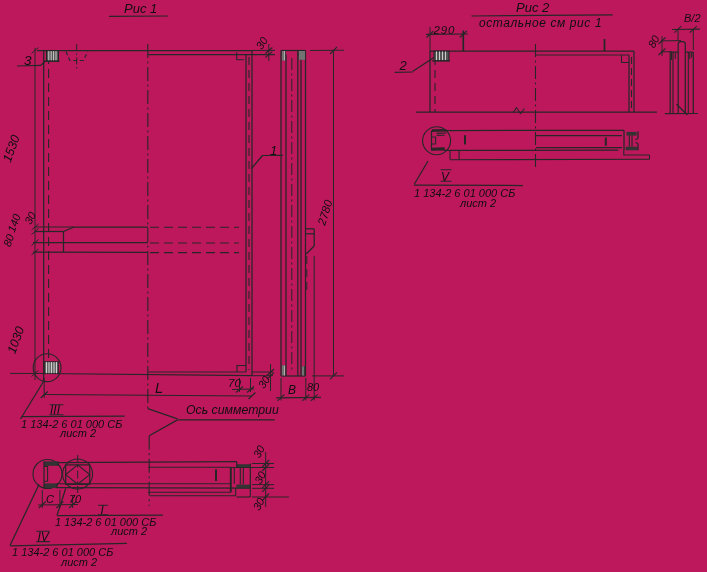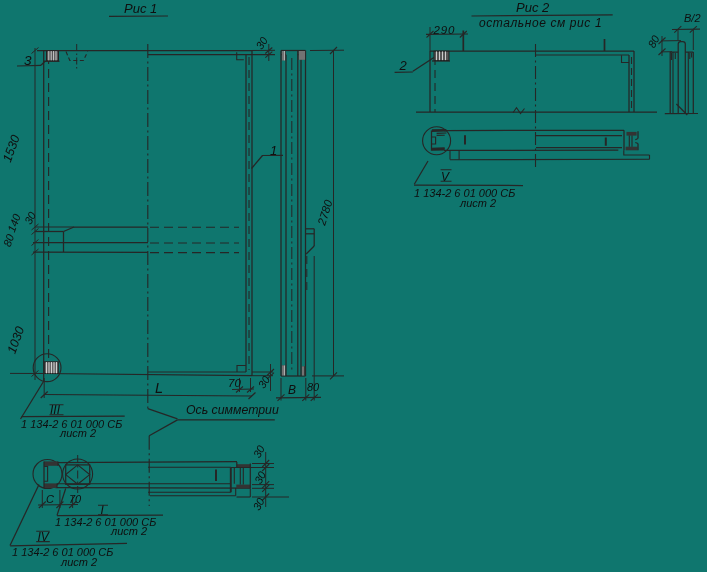--- a/index.html
+++ b/index.html
@@ -1,16 +1,16 @@
 <!DOCTYPE html>
 <html><head>
 <meta charset="utf-8">
 <style>
   html,body{margin:0;padding:0;background:#fff;}
-  #page{position:relative;width:707px;height:572px;background:#0f766e;overflow:hidden;}
+  #page{position:relative;width:707px;height:572px;background:#be185d;overflow:hidden;}
   svg{position:absolute;left:0;top:0;}
   text{font-family:"Liberation Sans",sans-serif;font-style:italic;fill:#0f0f0f;}
 </style>
 </head>
 <body>
 <div id="page">
 <svg width="707" height="572" viewBox="0 0 707 572">
 <g stroke="#262626" stroke-width="1.25" fill="none" stroke-linecap="butt">
 
 <g>

